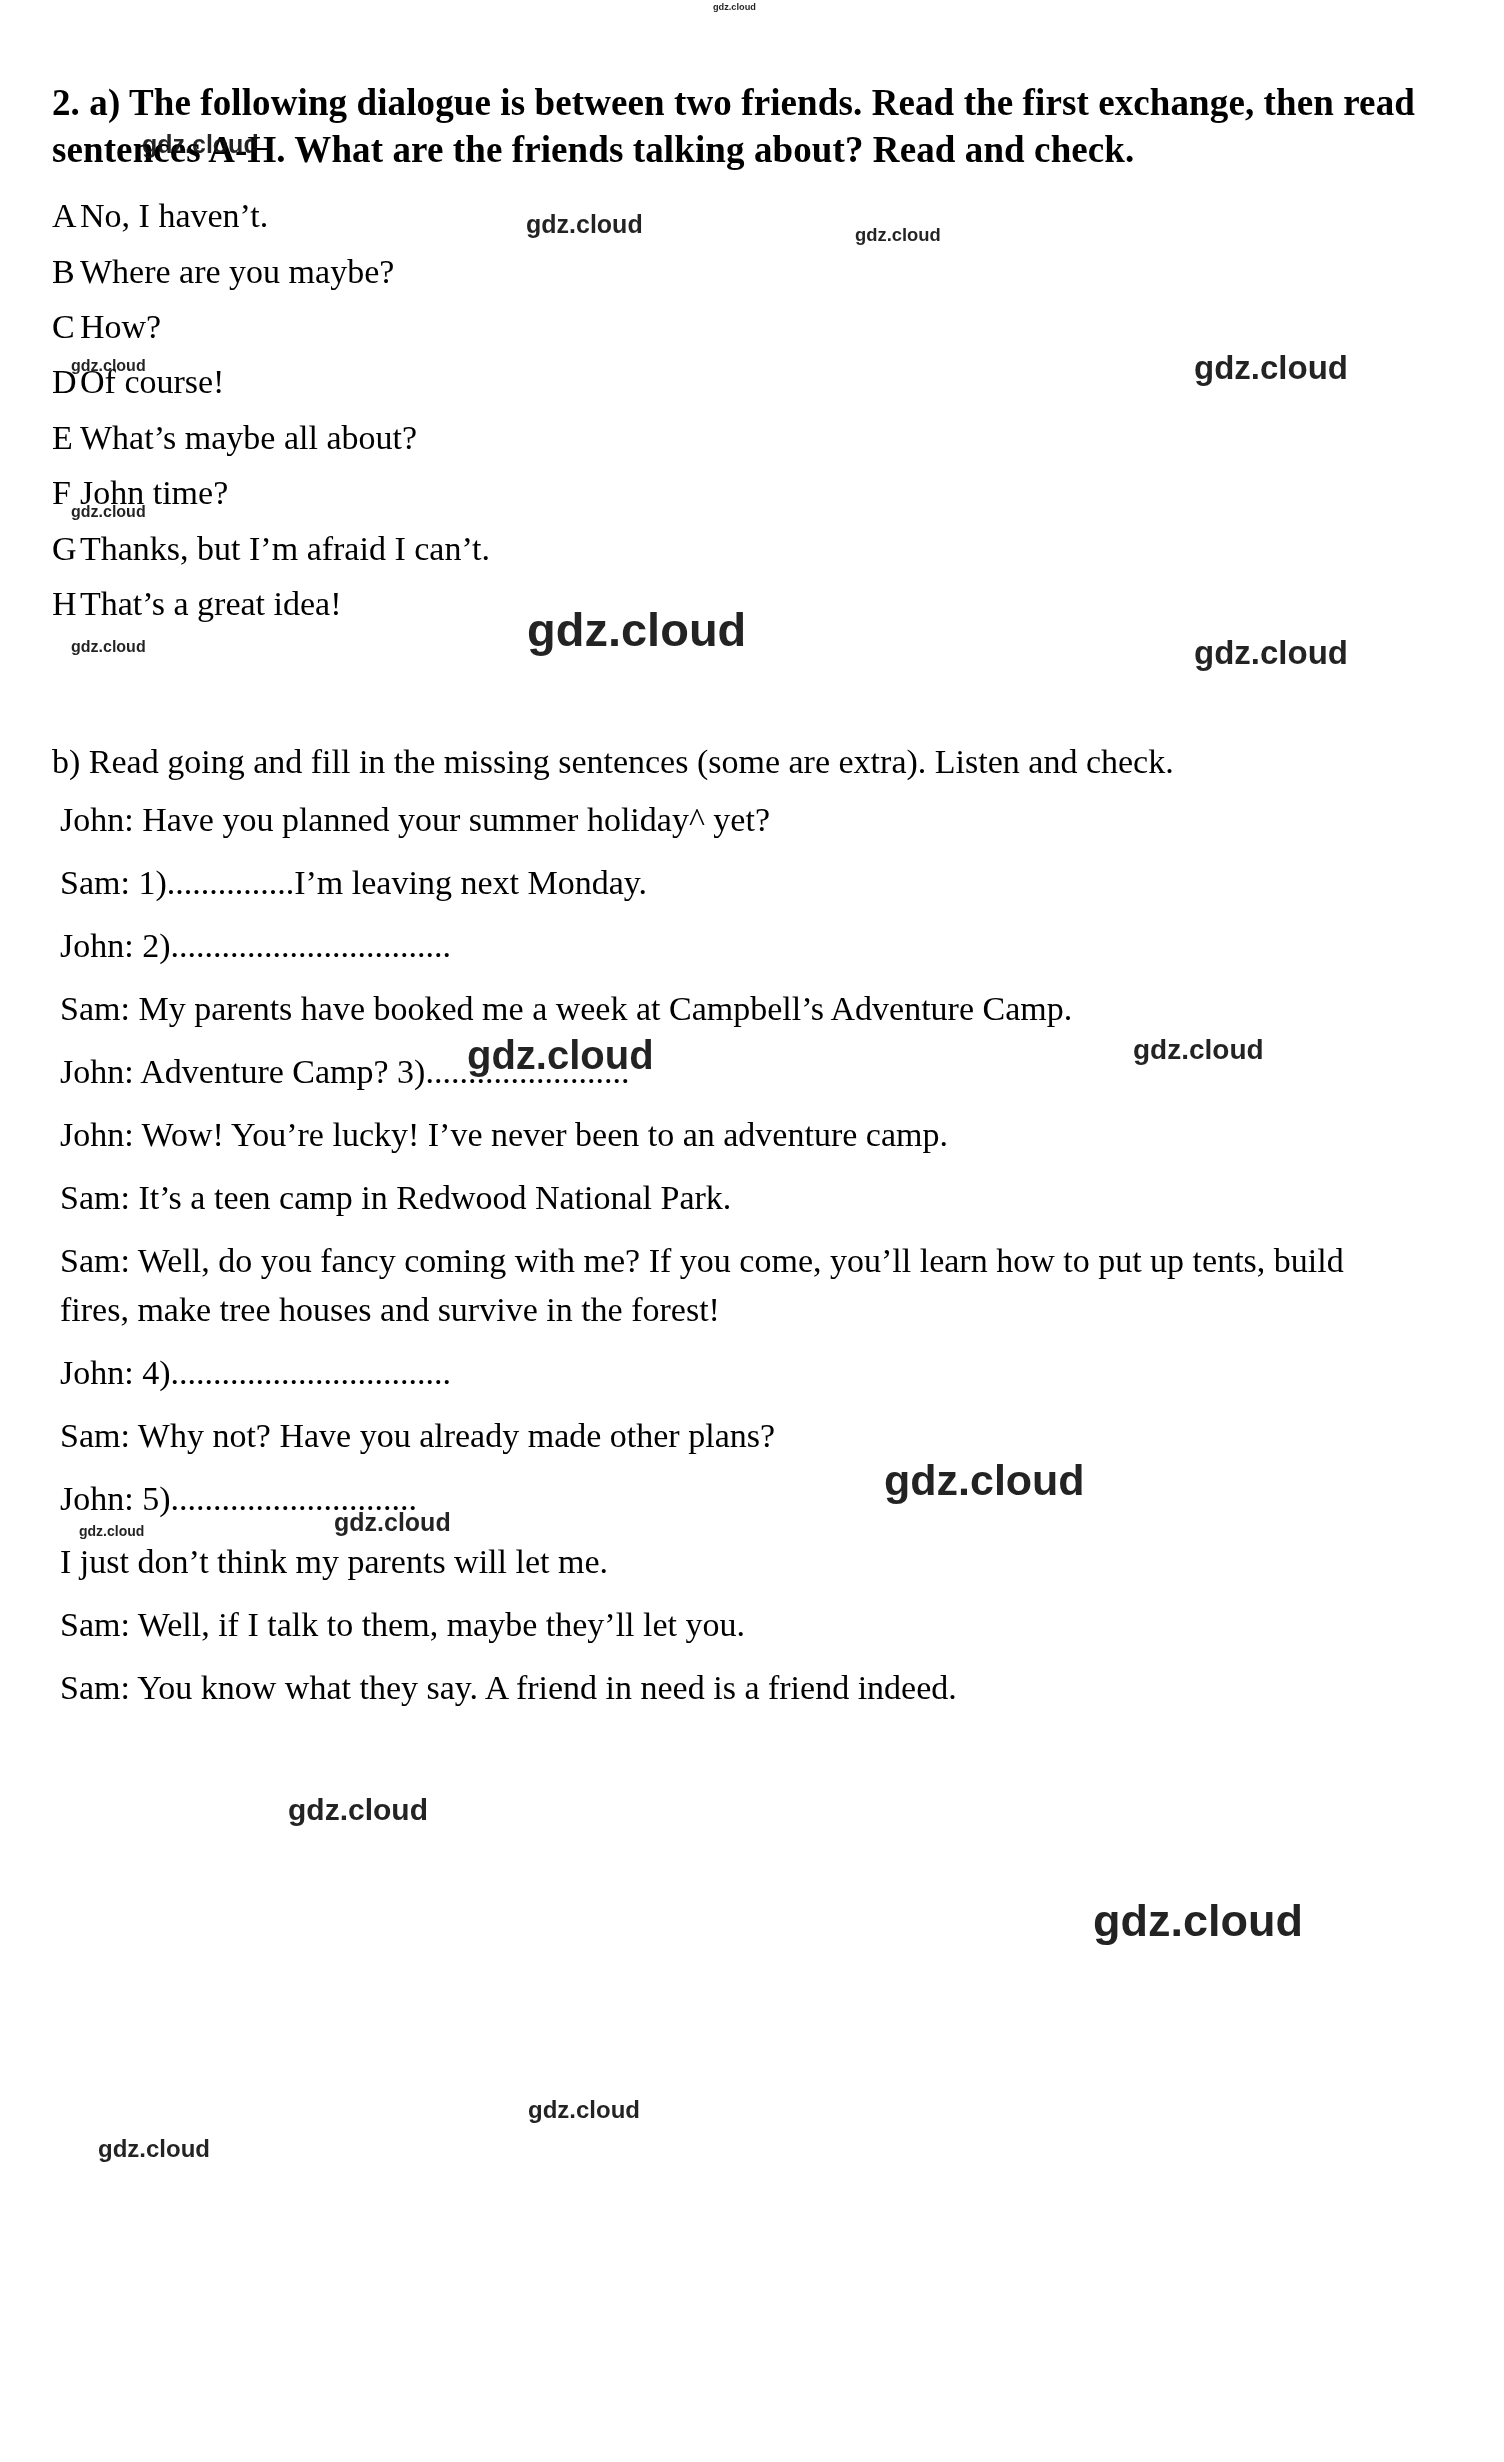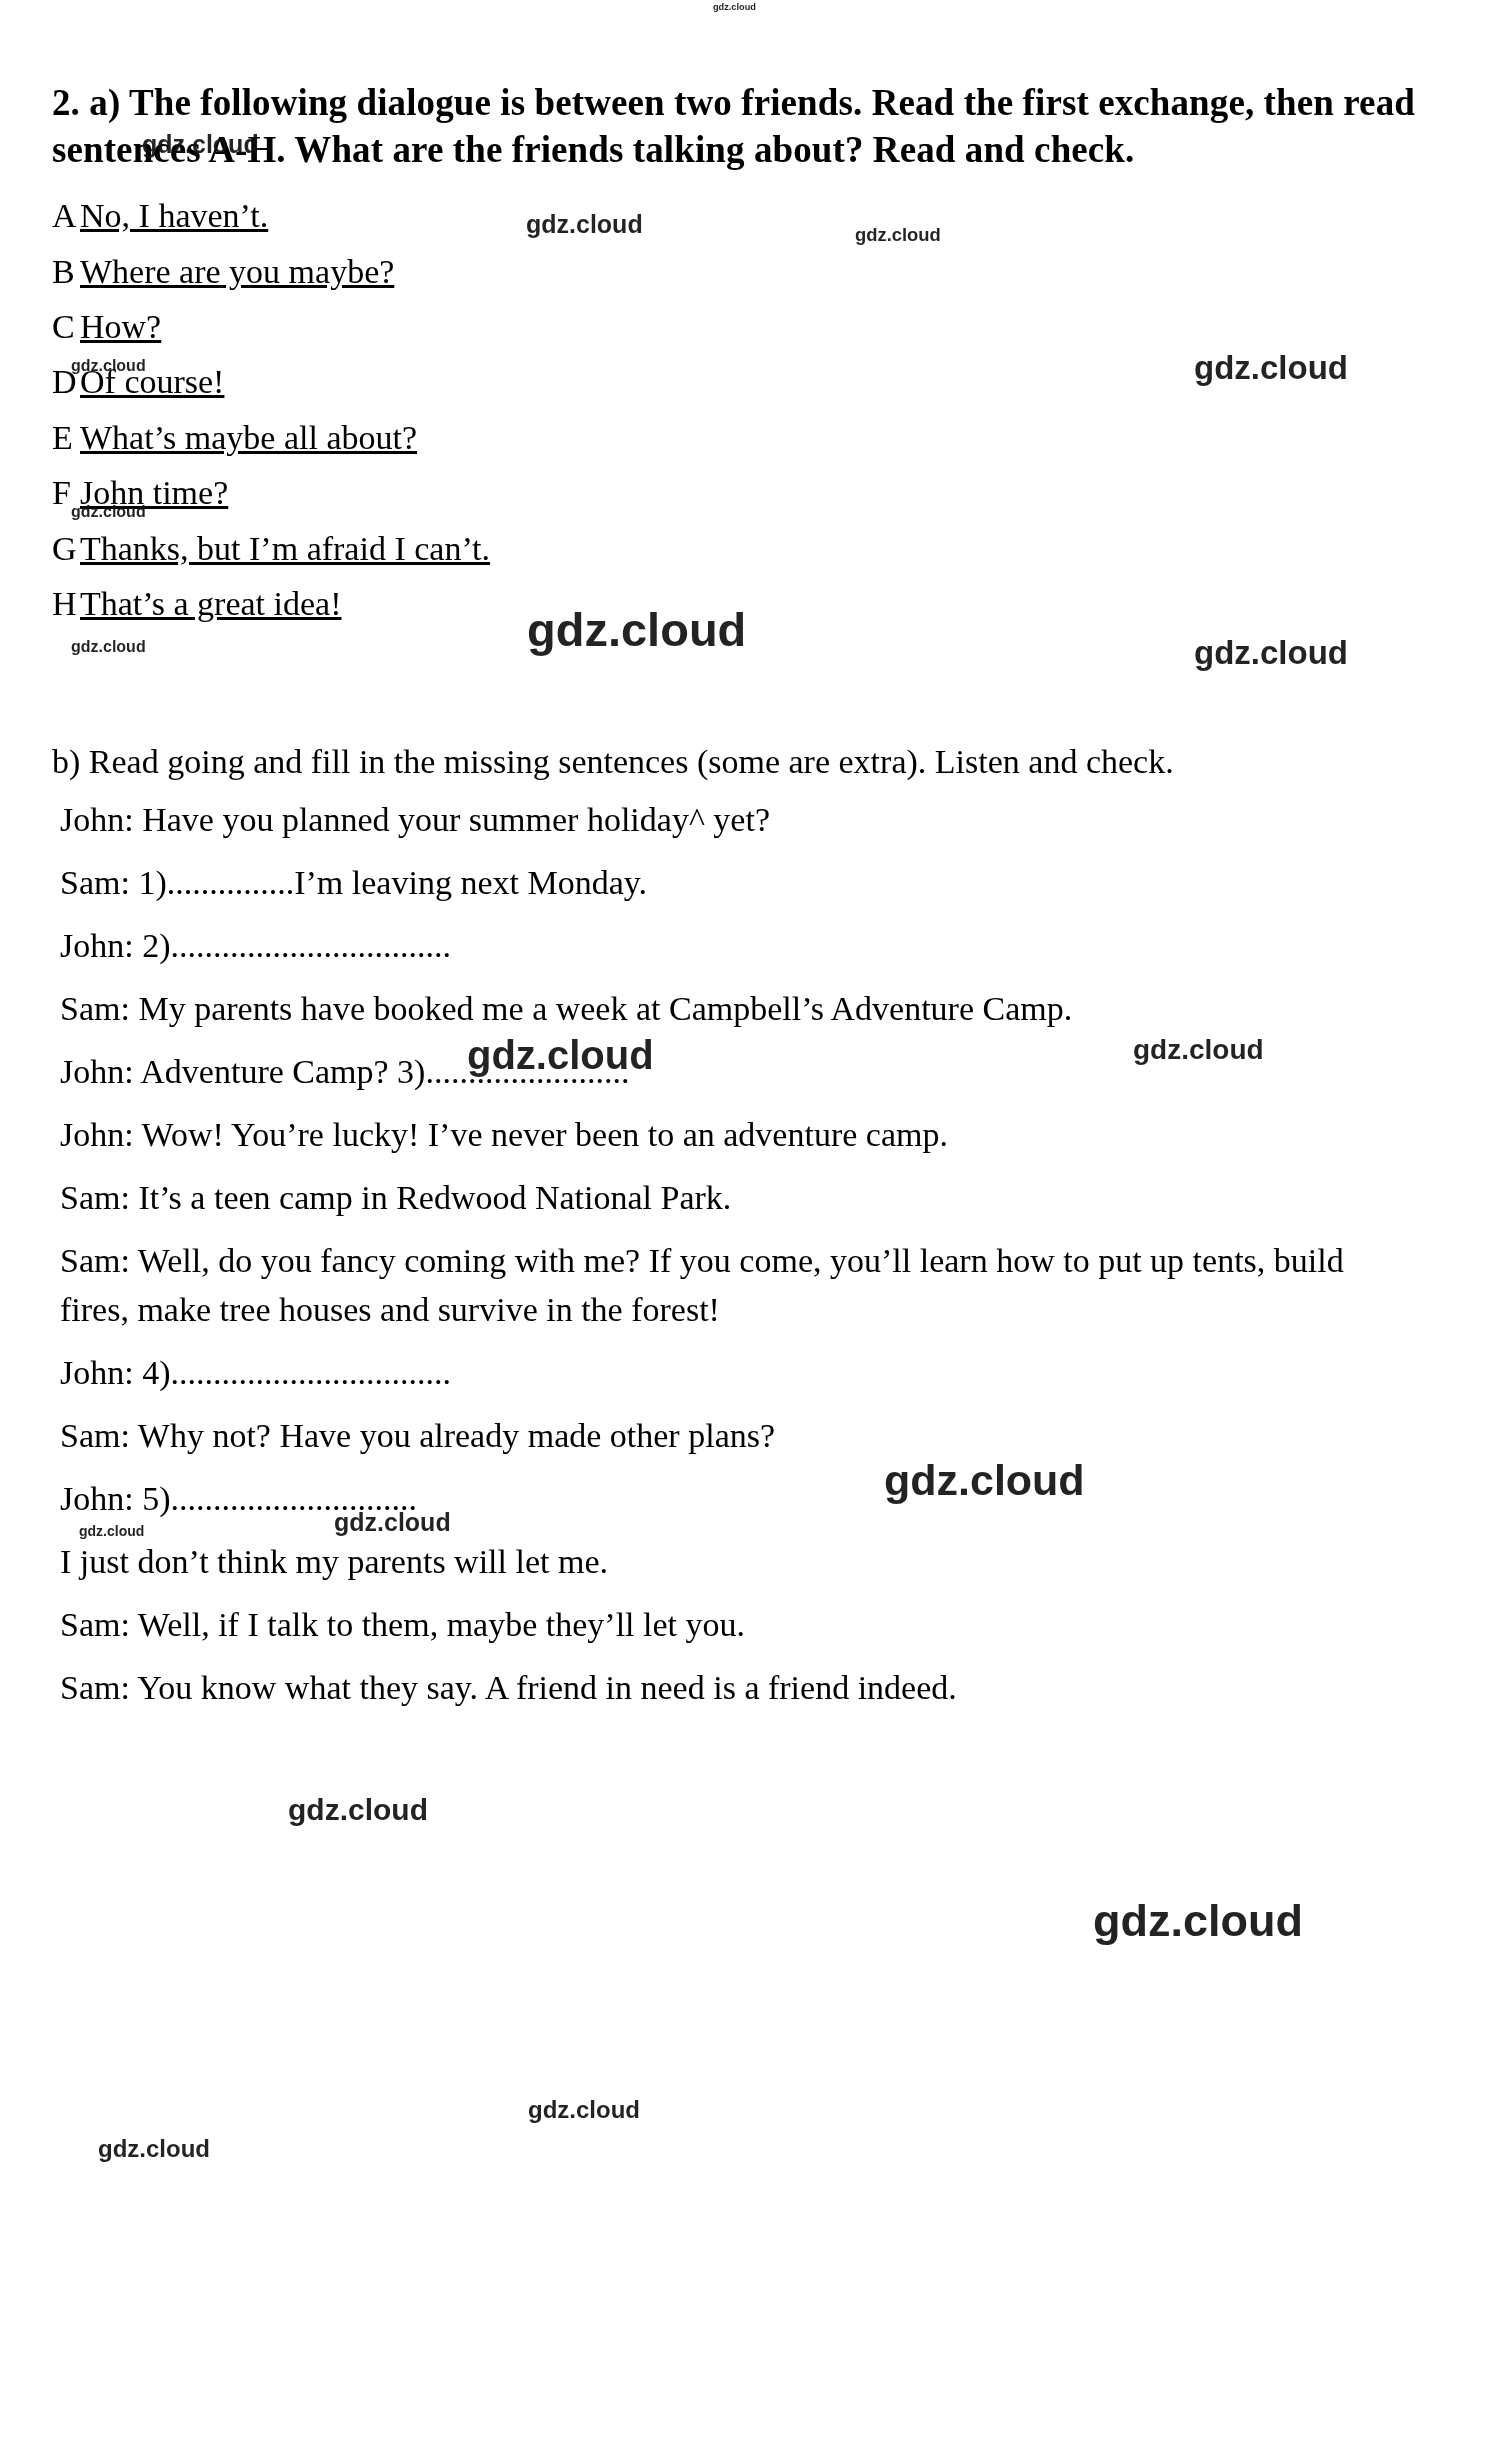--- a/index.html
+++ b/index.html
@@ -39,21 +39,20 @@
     letter-spacing: 0.1px;
     margin: 0 0 15px 0;
     max-width: 1385px;
   }
 
   
   .sentence-list {
     margin: 11.7px 0 0 0;
     padding: 0;
     list-style: none;
-    text-decoration: underline;
   }
   .sentence-list li {
     font-size: 34px;
     line-height: 1.63;
     white-space: nowrap;
   }
   .sent-letter {
     display: inline-block;
     min-width: 28px;
   }

